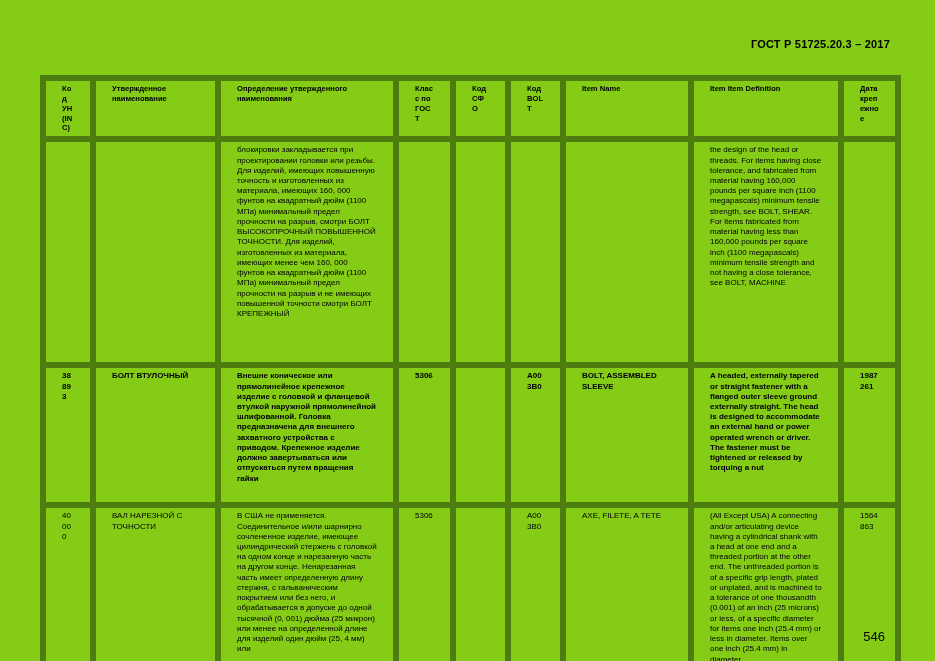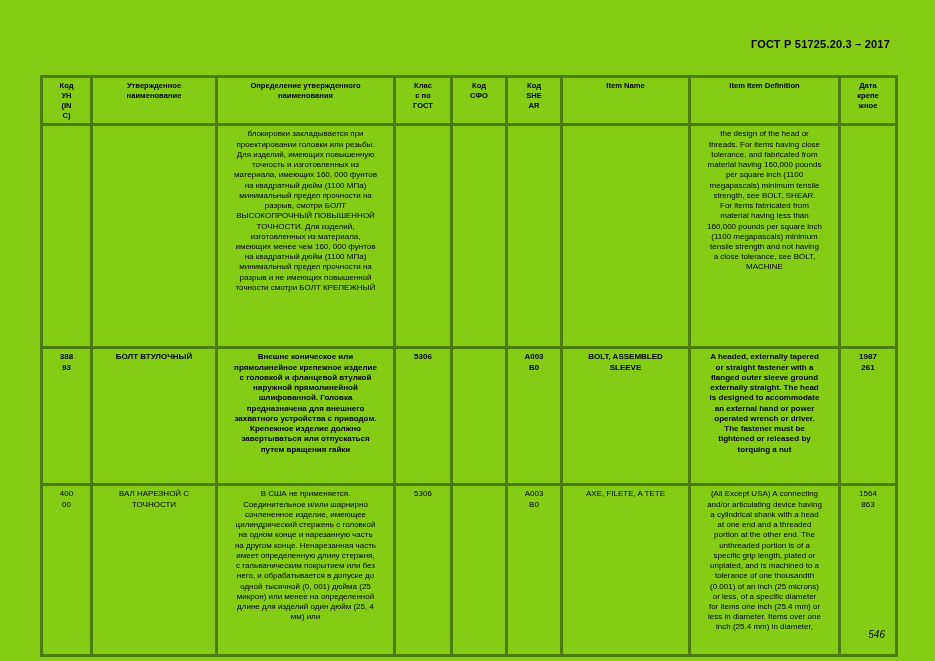--- a/index.html
+++ b/index.html
@@ -29,44 +29,43 @@
   table.gost {
     position: absolute;
     left: 40px;
     top: 75px;
     width: 855px;
     border-collapse: collapse;
     table-layout: fixed;
   }
   table.gost th,
   table.gost td {
-    border: 3px solid #4d7c0f;
+    border: 6px solid #4d7c0f;
     vertical-align: top;
-    text-align: center;
+    text-align: left;
     padding: 3px 16px;
     font-size: 8px;
     line-height: 1.28;
     word-wrap: break-word;
     overflow: hidden;
   }
   table.gost th {
     font-weight: bold;
     font-size: 7.6px;
     line-height: 1.3;
     height: 26px;
   }
   tr.row-cont  td { height: 214px; }
   tr.row-38893 td { height: 128px; font-weight: bold; }
   tr.row-40000 td { height: 162px; }
   .page-number {
     position: absolute;
     top: 629px;
     right: 50px;
-    font-size: 10px;
-    font-style: italic;
+    font-size: 13px;
   }
   col.c1 { width: 50px;  }
   col.c2 { width: 125px; }
   col.c3 { width: 178px; }
   col.c4 { width: 57px;  }
   col.c5 { width: 55px;  }
   col.c6 { width: 55px;  }
   col.c7 { width: 128px; }
   col.c8 { width: 150px; }
   col.c9 { width: 57px;  }
@@ -90,21 +89,21 @@
         <col class="c8">
         <col class="c9">
     </colgroup>
     <thead>
       <tr>
         <th>Код УН (INC)</th>
         <th>Утвержденное наименование</th>
         <th>Определение утвержденного наименования</th>
         <th>Класс по ГОСТ</th>
         <th>Код СФО</th>
-        <th>Код SHEAR</th>
+        <th>Код BOLT</th>
         <th>Item Name</th>
         <th>Item Item Definition</th>
         <th>Дата крепежное</th>
       </tr>
     </thead>
     <tbody>
       <tr class="row-cont">
         <td></td>
         <td></td>
         <td>блокировки закладывается при проектировании головки или резьбы. Для изделий, имеющих повышенную точность и изготовленных из материала, имеющих 160, 000 фунтов на квадратный дюйм (1100 МПа) минимальный предел прочности на разрыв, смотри БОЛТ ВЫСОКОПРОЧНЫЙ ПОВЫШЕННОЙ ТОЧНОСТИ. Для изделий, изготовленных из материала, имеющих менее чем 160, 000 фунтов на квадратный дюйм (1100 МПа) минимальный предел прочности на разрыв и не имеющих повышенной точности смотри БОЛТ КРЕПЕЖНЫЙ</td>

